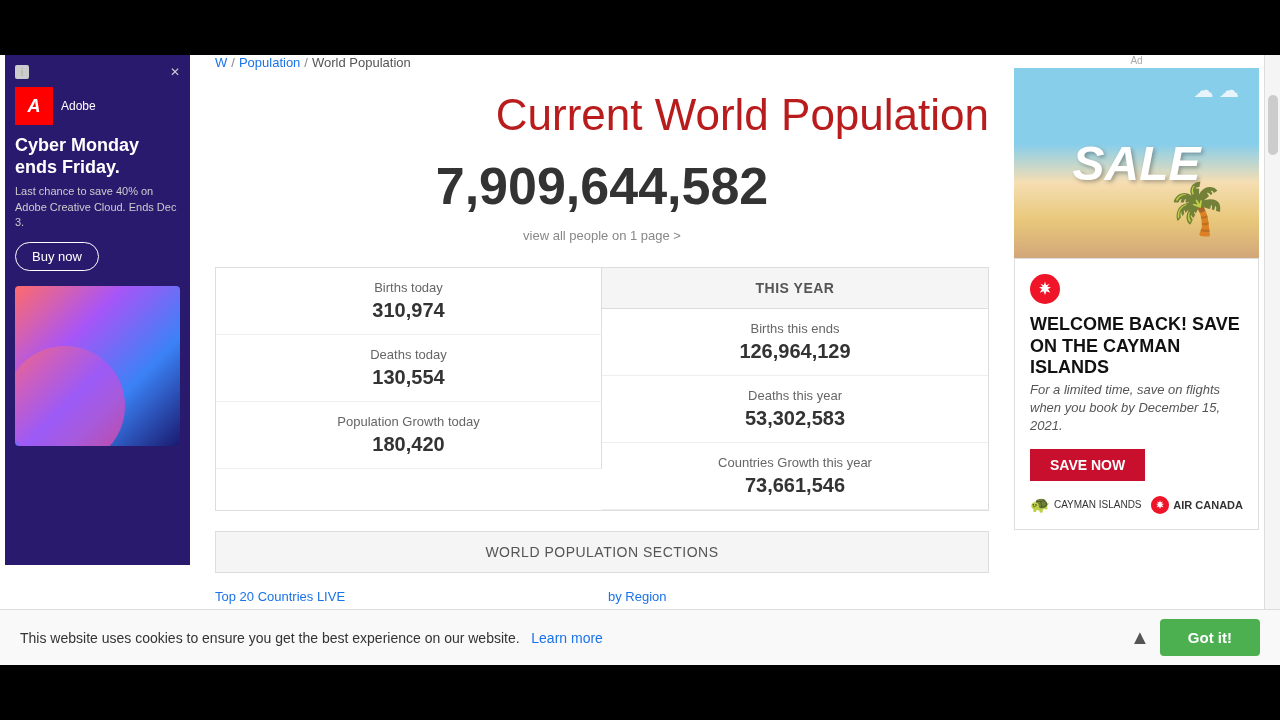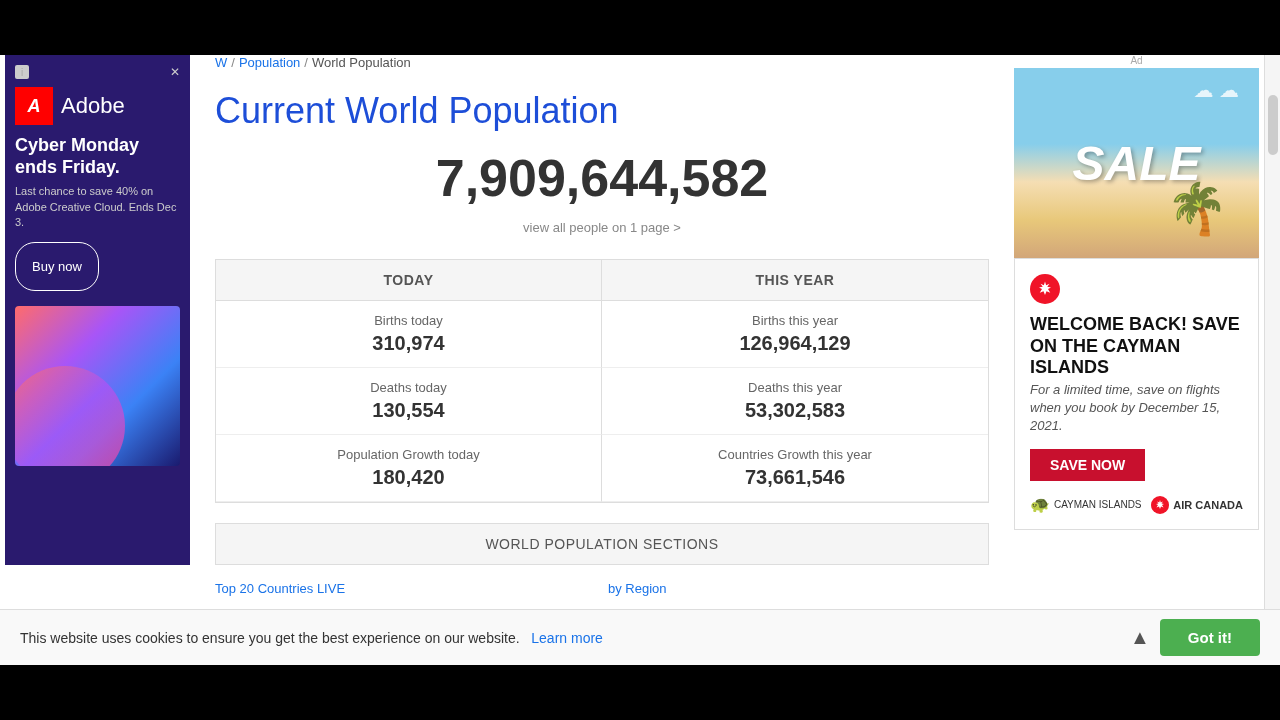--- a/index.html
+++ b/index.html
@@ -76,40 +76,40 @@
       width: 38px; height: 38px;
       background: #ff0000;
       display: flex; align-items: center; justify-content: center;
       color: white;
       font-weight: bold;
       font-size: 18px;
       font-style: italic;
     }
     .adobe-logo-text {
       color: white;
-      font-size: 22px;
+      font-size: 12px;
     }
     .left-ad h2 {
       color: white;
       font-size: 18px;
       font-weight: bold;
       margin-bottom: 6px;
       line-height: 1.2;
     }
     .left-ad p {
       color: #ccc;
       font-size: 11px;
       margin-bottom: 12px;
       line-height: 1.4;
     }
     .left-ad .buy-btn {
       background: transparent;
       border: 1.5px solid white;
       color: white;
-      padding: 16px 16px;
+      padding: 6px 16px;
       border-radius: 20px;
       cursor: pointer;
       font-size: 13px;
       display: block;
       margin-bottom: 15px;
     }
     .ad-graphic {
       width: 100%;
       height: 160px;
       background: linear-gradient(135deg, #ff6b6b, #a855f7, #3b82f6, #1a1a6e);
@@ -148,24 +148,24 @@
     }
     .breadcrumb a {
       color: #1a73e8;
       text-decoration: none;
     }
     .breadcrumb .sep {
       color: #888;
     }
 
     .page-title {
-      font-size: 36px;
+      font-size: 44px;
       font-weight: 400;
-      color: #1d4ed8;
-      text-align: left;
+      color: #b91c1c;
+      text-align: right;
       margin-bottom: 16px;
     }
 
     .population-number {
       font-size: 52px;
       font-weight: bold;
       color: #333;
       text-align: center;
       margin-bottom: 12px;
     }
@@ -471,38 +471,37 @@
       <span class="sep">/</span>
       <span>World Population</span>
     </div>
 
     <h1 class="page-title">Current World Population</h1>
     <div class="population-number">7,909,644,582</div>
     <div class="view-all-link">view all people on 1 page &gt;</div>
 
     <div class="stats-grid">
       <div class="stats-col">
-        <div class="stats-header">TODAY</div>
         <div class="stat-row">
           <div class="stat-label">Births today</div>
           <div class="stat-value">310,974</div>
         </div>
         <div class="stat-row">
           <div class="stat-label">Deaths today</div>
           <div class="stat-value">130,554</div>
         </div>
         <div class="stat-row">
           <div class="stat-label">Population Growth today</div>
           <div class="stat-value">180,420</div>
         </div>
       </div>
       <div class="stats-col">
         <div class="stats-header">THIS YEAR</div>
         <div class="stat-row">
-          <div class="stat-label">Births this year</div>
+          <div class="stat-label">Births this ends</div>
           <div class="stat-value">126,964,129</div>
         </div>
         <div class="stat-row">
           <div class="stat-label">Deaths this year</div>
           <div class="stat-value">53,302,583</div>
         </div>
         <div class="stat-row">
           <div class="stat-label">Countries Growth this year</div>
           <div class="stat-value">73,661,546</div>
         </div>

